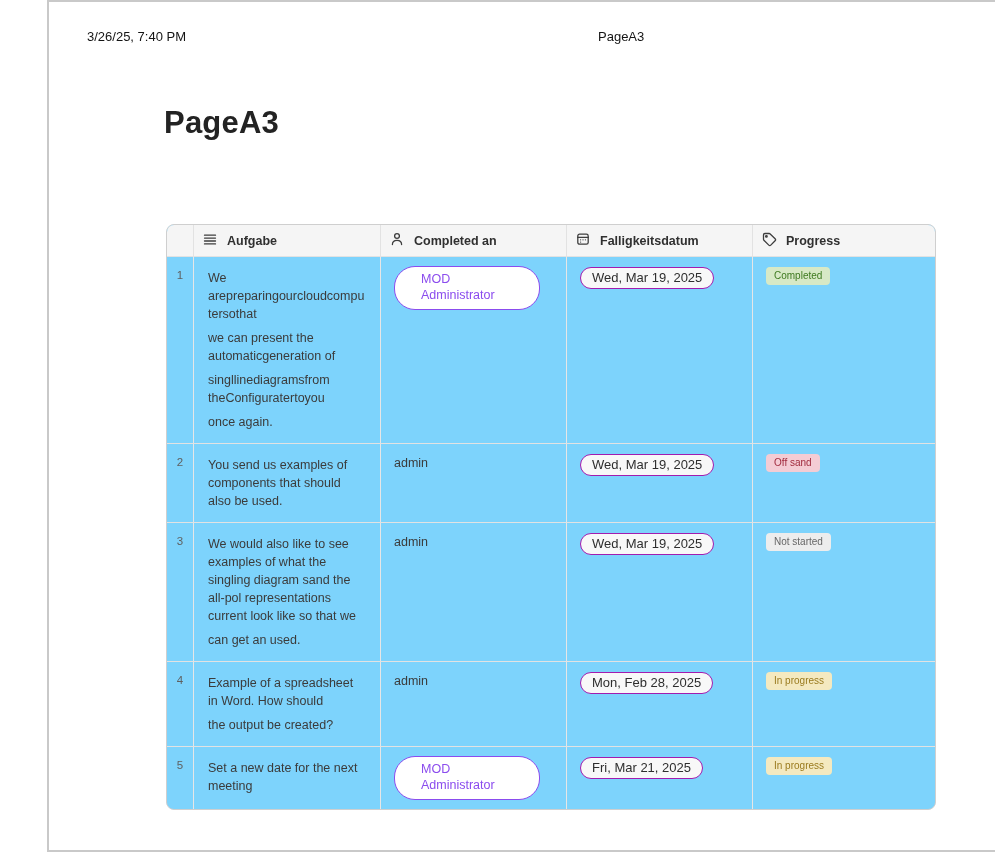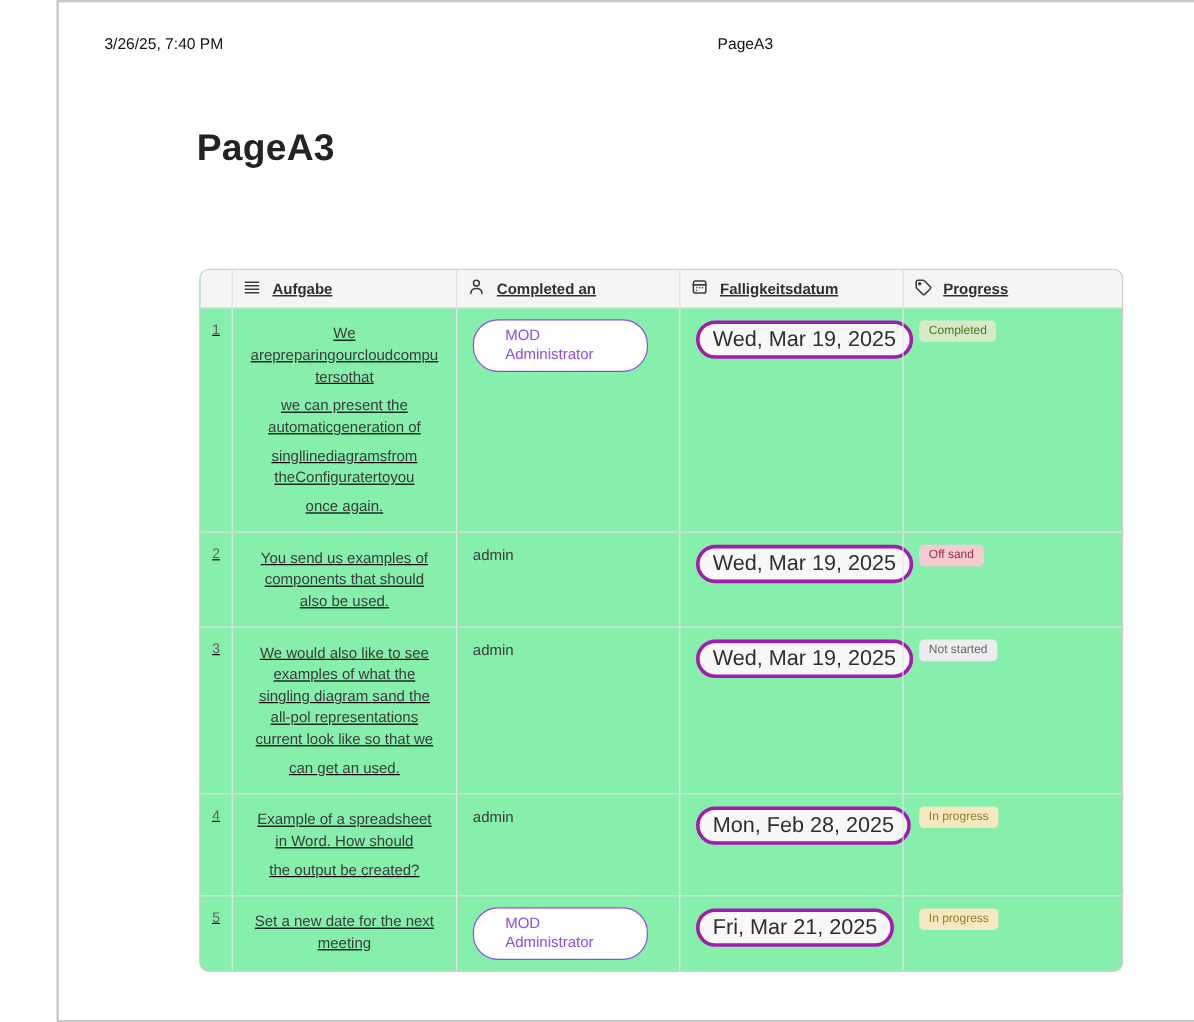--- a/index.html
+++ b/index.html
@@ -32,22 +32,21 @@
     letter-spacing:.2px;
   }
 
   
   .task-table {
     position:absolute; left:117px; top:222px;
     width:770px;
     border:1px solid #cfcfcf;
     border-radius:8px;
     overflow:hidden;
-    background:#86efac;
-    text-decoration:underline;
+    background:#7dd3fc;
   }
   .thead, .trow {
     display:grid;
     grid-template-columns:26px 187px 186px 186px 1fr;
   }
   .thead {
     height:31px;
     background:#f5f5f5;
   }
   .th {
@@ -69,46 +68,45 @@
   .td-num {
     border-left:none;
     padding:12px 0;
     text-align:center;
     font-size:11.5px; color:#5f5f5f;
   }
   .td-task p {
     margin:0 0 6px;
     line-height:18px;
     overflow-wrap:anywhere;
-    text-align:center;
   }
   .td-task p:last-child { margin-bottom:0; }
 
   .td-assignee, .td-date, .td-progress { padding:9px 13px; }
 
   .assignee-pill {
     display:inline-block;
     width:146px;
     border:1.5px solid #8b4cee;
     color:#8b4cee;
     border-radius:21px;
     padding:5px 16px 6px 26px;
     font-size:12.5px; line-height:15.5px;
     background:#fff;
     overflow-wrap:anywhere;
   }
   .assignee-plain { display:inline-block; padding-top:3px; color:#3b3b3b; }
 
   .date-pill {
     display:inline-block;
-    border:3px solid #a21caf;
+    border:1px solid #a21caf;
     background:#f8f8f8;
     border-radius:999px;
     padding:2px 11px 3px;
-    font-size:18px; color:#2e2e2e;
+    font-size:13px; color:#2e2e2e;
     margin-top:1px;
     white-space:nowrap;
   }
 
   .status-badge {
     display:inline-block;
     border-radius:4px;
     padding:3px 8px 4px;
     font-size:10px;
     margin-top:1px;

